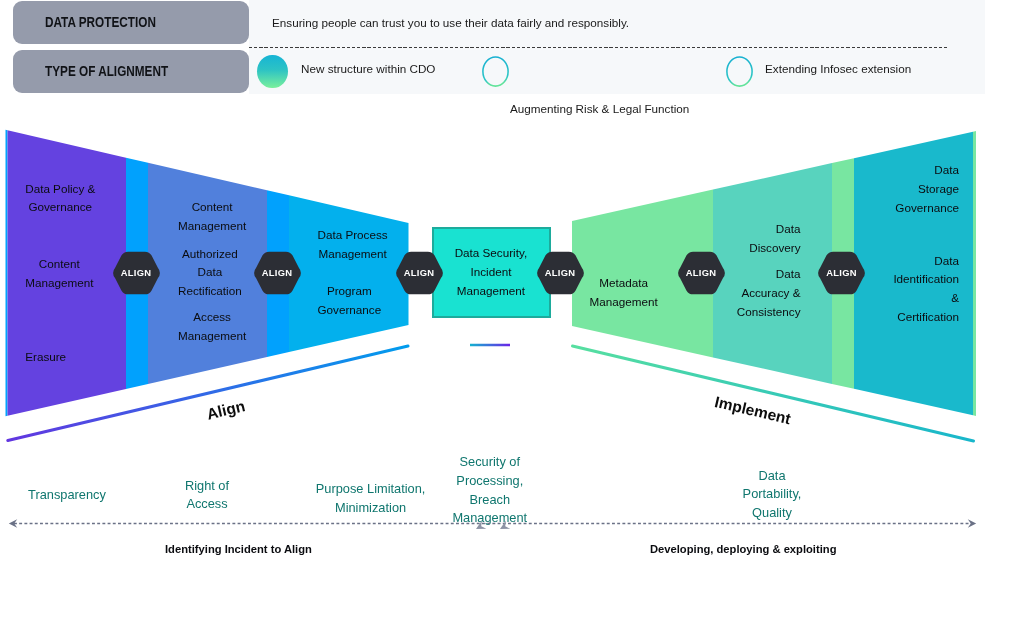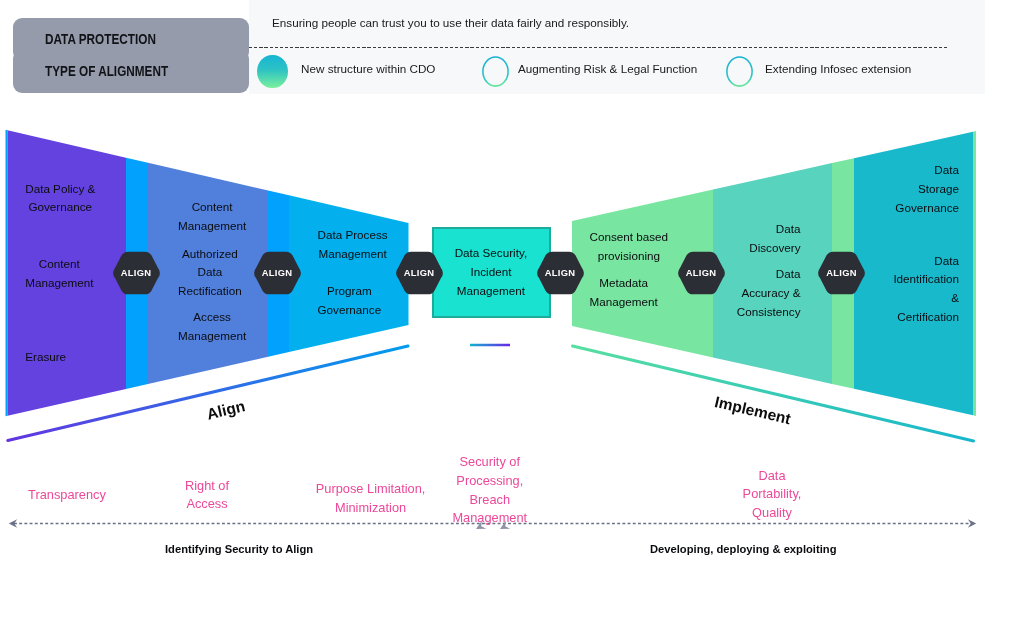--- a/index.html
+++ b/index.html
@@ -5,21 +5,21 @@
   html,body{margin:0;padding:0;}
   body{width:1018px;height:621px;background:#ffffff;
        font-family:"Liberation Sans",sans-serif;position:relative;overflow:hidden;
        -webkit-font-smoothing:antialiased;}
   .abs{position:absolute;}
 
   
   #header-panel{left:249px;top:0;width:736px;height:94px;background:#f6f8fa;}
   .pill{position:absolute;left:13px;width:236px;height:43px;background:#959bab;
         border-radius:9px;}
-  #pill-data-protection{top:18px;}
+  #pill-data-protection{top:1px;}
   #pill-type-of-alignment{top:50px;}
   .pill-label{position:absolute;left:32px;top:0;height:43px;line-height:43px;
         font-size:13.8px;font-weight:bold;color:#101216;
         transform:scaleX(0.853);transform-origin:left center;white-space:nowrap;}
   #header-description{left:272px;top:16px;font-size:11.7px;color:#1a1a1a;line-height:14px;}
   #header-divider{left:249px;top:46.8px;width:698px;height:1.3px;
         background:repeating-linear-gradient(to right,#3b3b3b 0 3.2px,rgba(0,0,0,0) 3.2px 5.15px);}
   .legend-item{position:absolute;top:54.6px;}
   .legend-dot{position:absolute;left:0;top:0;}
   .legend-dot.filled{width:30.5px;height:33.3px;border-radius:50%;
@@ -42,21 +42,21 @@
 
   #center-box{left:432px;top:227px;width:119px;height:91px;background:#19e2d1;
         border:2.6px solid #1dab9c;box-sizing:border-box;}
   #center-box-label{position:absolute;left:-2.6px;top:13.5px;width:119px;text-align:center;
         font-size:11.7px;color:#0b0c10;line-height:19px;white-space:pre;}
 
   .flow-label{position:absolute;font-size:15.5px;font-weight:bold;color:#0d0d0d;
         white-space:nowrap;transform-origin:left top;}
 
   
-  .blabel{position:absolute;font-size:12.8px;color:#ec4899;line-height:18.8px;
+  .blabel{position:absolute;font-size:12.8px;color:#0f766e;line-height:18.8px;
         white-space:pre;}
   .caption{position:absolute;font-size:11.2px;font-weight:bold;color:#0b0c10;
         white-space:nowrap;}
 </style>
 </head>
 <body>
 
 <div class="abs" id="header-panel"></div>
 
 <div class="pill" id="pill-data-protection">
@@ -77,21 +77,21 @@
   <span class="legend-dot outline"><svg width="27" height="31" viewBox="0 0 27 31">
         <defs>
           <linearGradient id="ringGrad" x1="0" y1="0" x2="0.15" y2="1">
             <stop offset="0" stop-color="#15aed2"></stop>
             <stop offset="0.8" stop-color="#2cc6c5"></stop>
             <stop offset="1" stop-color="#62e39a"></stop>
           </linearGradient>
         </defs>
         <ellipse cx="13.5" cy="15.5" rx="12.6" ry="14.6" fill="none" stroke="url(#ringGrad)" stroke-width="1.55"></ellipse>
       </svg></span>
-  <span class="legend-label" style="left:36px;">Augmenting Risk &amp; Legal Function</span>
+  <span class="legend-label" style="left:28px;margin-top:40px;">Augmenting Risk &amp; Legal Function</span>
 </div>
 <div class="legend-item" style="left:726px;">
   <span class="legend-dot outline"><svg width="27" height="31" viewBox="0 0 27 31">
         <defs>
           <linearGradient id="ringGrad" x1="0" y1="0" x2="0.15" y2="1">
             <stop offset="0" stop-color="#15aed2"></stop>
             <stop offset="0.8" stop-color="#2cc6c5"></stop>
             <stop offset="1" stop-color="#62e39a"></stop>
           </linearGradient>
         </defs>
@@ -193,22 +193,20 @@
 Management</div>
     <div class="ftxt ta-l" style="top: 244.5px; left: 178px;">Authorized
 Data
 Rectification</div>
     <div class="ftxt ta-l" style="top: 308.1px; left: 178px;">Access
 Management</div>
     <div class="ftxt ta-l" style="top: 226.1px; left: 317.5px;">Data Process
 Management</div>
     <div class="ftxt ta-l" style="top: 281.8px; left: 317.5px;">Program
 Governance</div>
-    <div class="ftxt ta-l" style="top: 228.4px; left: 589.5px;">Consent based
-provisioning</div>
     <div class="ftxt ta-l" style="top: 274.1px; left: 589.5px;">Metadata
 Management</div>
     <div class="ftxt ta-r" style="top: 220.1px; left: 560.5px; width: 240px;">Data
 Discovery</div>
     <div class="ftxt ta-r" style="top: 265.1px; left: 560.5px; width: 240px;">Data
 Accuracy &amp;
 Consistency</div>
     <div class="ftxt ta-r" style="top: 161.1px; left: 719px; width: 240px;">Data
 Storage
 Governance</div>
@@ -227,21 +225,21 @@
 Access</div>
     <div class="blabel ta-l" style="top: 480.1px; left: 296.8px; margin-left: 19px;">Purpose Limitation,
 Minimization</div>
     <div class="blabel ta-c" style="top: 453px; left: 369.8px; width: 240px;">Security of
 Processing,
 Breach
 Management</div>
     <div class="blabel ta-c" style="top: 466.5px; left: 652px; width: 240px;">Data
 Portability,
 Quality</div>
-    <div class="caption" style="left: 165px; top: 542.5px;">Identifying Security to Align</div>
+    <div class="caption" style="left: 165px; top: 542.5px;">Identifying Incident to Align</div>
     <div class="caption" style="left: 650px; top: 542.5px;">Developing, deploying &amp; exploiting</div>
   </div>
 
 <svg class="abs" style="left:0;top:0;" width="1018" height="621" viewBox="0 0 1018 621">
   <g>
     <line x1="14" y1="523.5" x2="971" y2="523.5" stroke="#6a7186" stroke-width="1.5" stroke-dasharray="2.9 2.3"></line>
     <polygon points="8.8,523.5 17.2,519.2 14.2,523.5 17.2,527.8" fill="#6a7186"></polygon>
     <polygon points="976.2,523.5 967.8,519.2 970.8,523.5 967.8,527.8" fill="#6a7186"></polygon>
     <polygon points="0,0 9.2,-4.7 5.9,0 9.2,4.7" fill="#8d93a5" transform="translate(476.0,529.0) rotate(-28)"></polygon>
     <polygon points="0,0 9.2,-4.7 5.9,0 9.2,4.7" fill="#8d93a5" transform="translate(500.0,529.0) rotate(-28)"></polygon>

